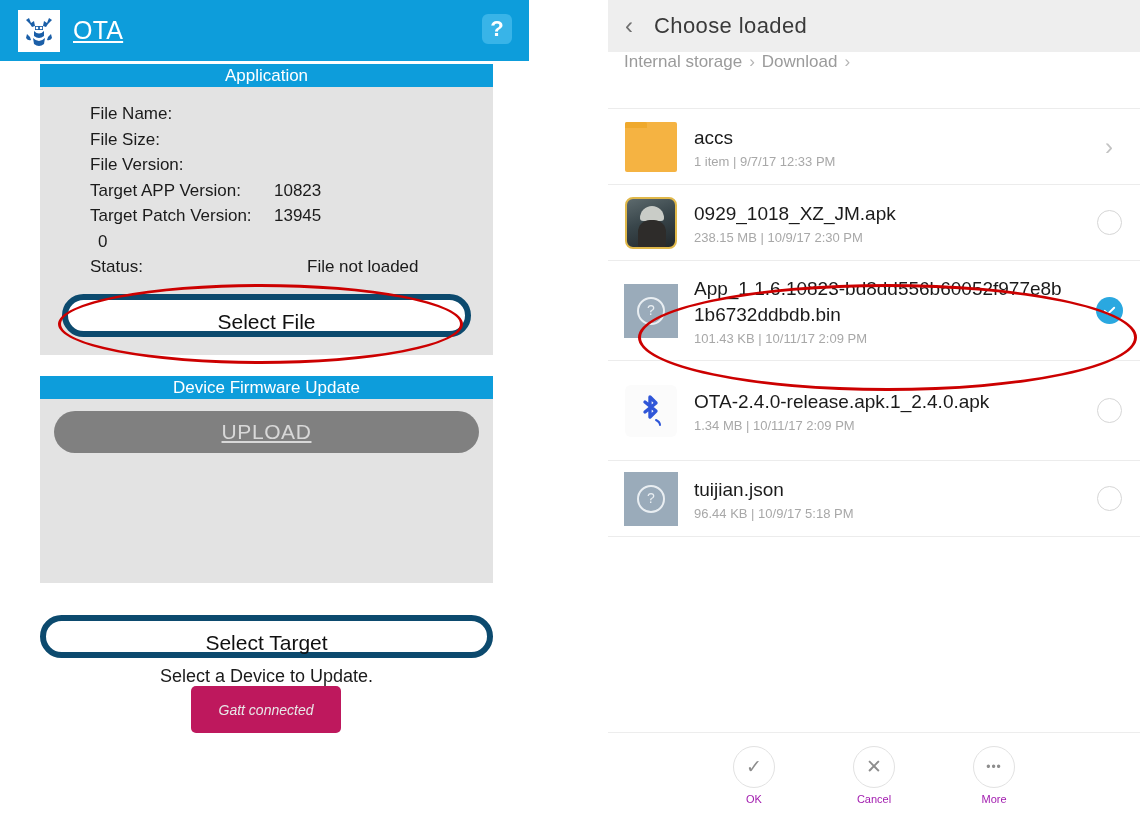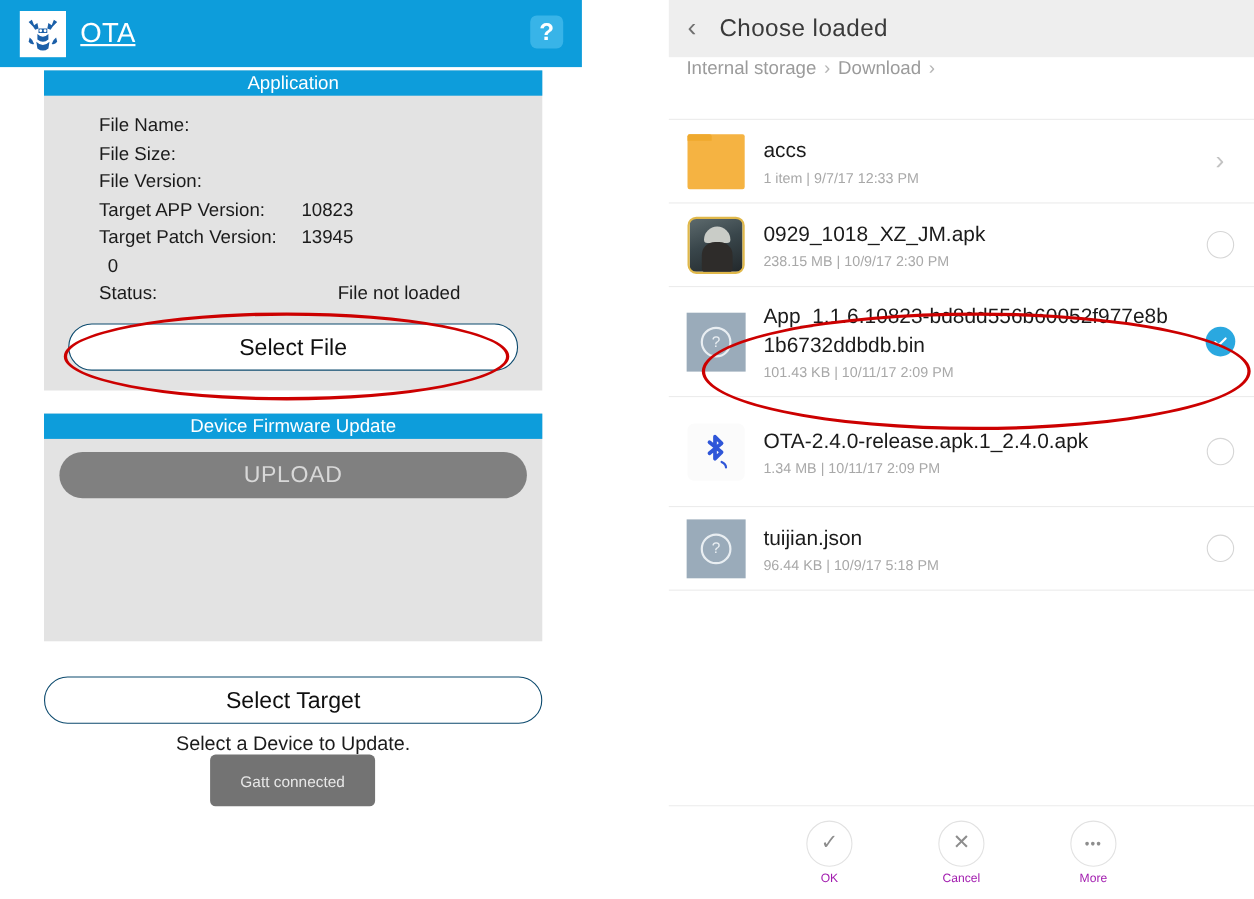--- a/index.html
+++ b/index.html
@@ -95,21 +95,21 @@
     padding-left: 50px;
   }
   .info-label { white-space: pre; }
   .info-value { margin-left: 8px; }
   .info-row.wide .info-label { min-width: 176px; }
   .info-row.status .info-label { min-width: 176px; }
   .info-row.status .info-value { margin-left: 41px; }
 
   .pill-button {
     background: #ffffff;
-    border: 1px solid #0c4a6e;
+    border: 6px solid #0c4a6e;
     border-radius: 24px;
     height: 43px;
     line-height: 43px;
     text-align: center;
     font-size: 21px;
     color: #101010;
     box-sizing: border-box;
   }
   #select-file-wrap { padding: 14px 22px 18px 22px; }
 
@@ -124,44 +124,46 @@
   #upload-button {
     margin: 12px 14px 0 14px;
     height: 42px;
     line-height: 42px;
     border-radius: 21px;
     background: #808080;
     color: #d8d8d8;
     font-size: 21px;
     text-align: center;
     letter-spacing: .6px;
+    text-decoration: underline;
   }
 
   #select-target-wrap {
     position: absolute;
     left: 40px; top: 615px;
     width: 453px;
   }
   #select-target-hint {
     text-align: center;
     font-size: 18px;
     color: #1b1b1b;
     margin-top: 8px;
   }
   #toast {
     position: absolute;
     left: 191px; top: 686px;
     width: 150px; height: 47px;
-    background: #737373;
+    background: #be185d;
     border-radius: 5px;
     color: #e8e8e8;
     font-size: 14px;
     display: flex;
     align-items: center;
     justify-content: center;
+    font-style: italic;
   }
 
   
   .annotation-ellipse {
     position: absolute;
     border: 3px solid #cc0000;
     border-radius: 50%;
     pointer-events: none;
     background: transparent;
   }

